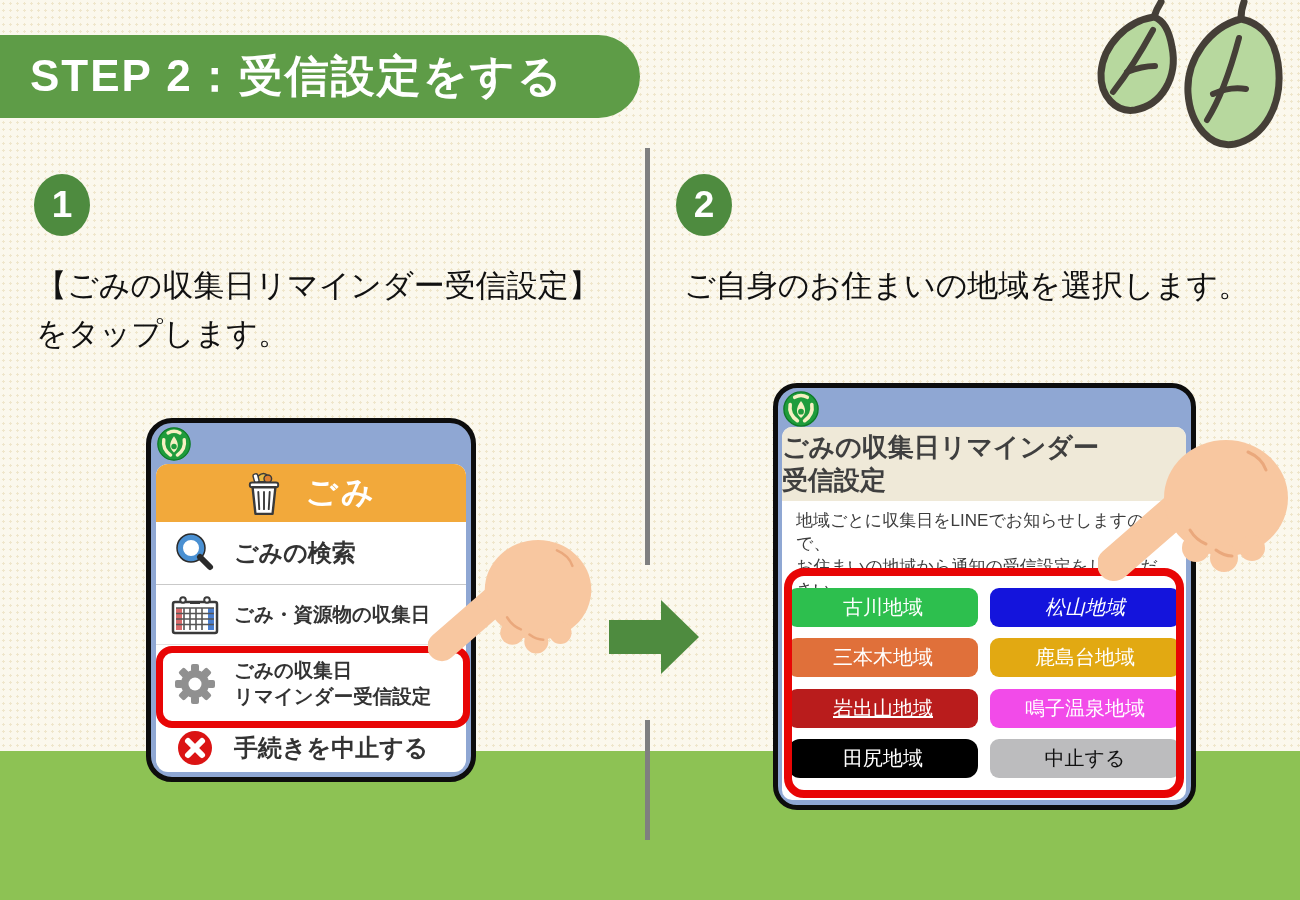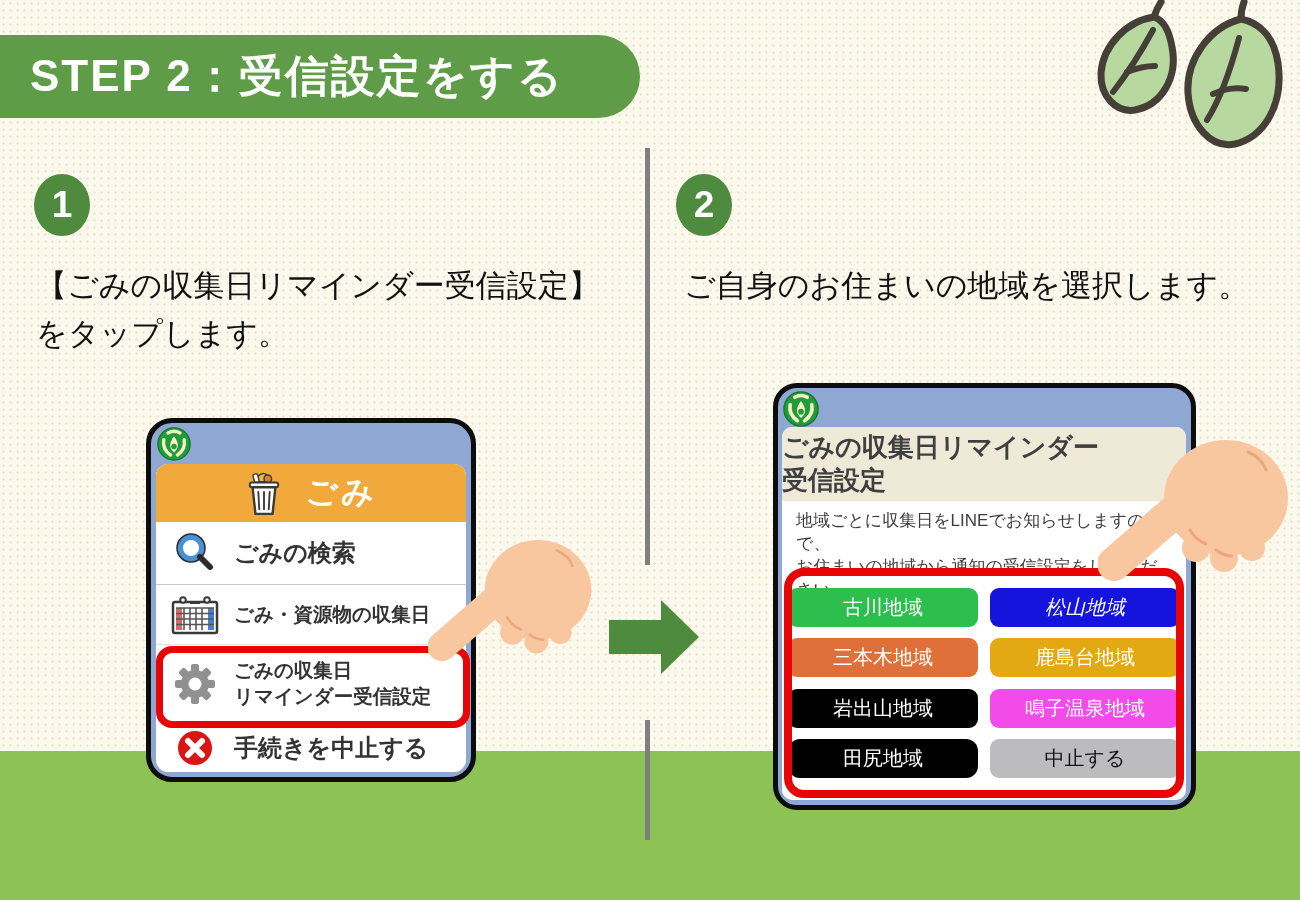--- a/index.html
+++ b/index.html
@@ -277,21 +277,21 @@
       <div>お住まいの地域から通知の受信設定をしてくだ</div>
       <div>さい。</div>
     </div>
   </div>
 
   <div class="region-grid" id="region-grid">
       <button class="region-btn" style="background: rgb(45, 191, 78); color: rgb(255, 255, 255);">古川地域</button>
       <button class="region-btn" style="background: rgb(20, 20, 220); color: rgb(255, 255, 255); font-style: italic;">松山地域</button>
       <button class="region-btn" style="background: rgb(224, 112, 58); color: rgb(255, 255, 255);">三本木地域</button>
       <button class="region-btn" style="background: rgb(226, 169, 18); color: rgb(255, 255, 255);">鹿島台地域</button>
-      <button class="region-btn" style="background: #000000; color: rgb(255, 255, 255);">岩出山地域</button>
+      <button class="region-btn" style="background: #b91c1c; color: rgb(255, 255, 255); text-decoration: underline;">岩出山地域</button>
       <button class="region-btn" style="background: rgb(242, 75, 233); color: rgb(255, 255, 255);">鳴子温泉地域</button>
       <button class="region-btn" style="background: #000000; color: rgb(255, 255, 255); border-radius: 12px;">田尻地域</button>
       <button class="region-btn" style="background: rgb(188, 188, 190); color: rgb(17, 17, 17);">中止する</button>
     </div>
   <div class="hl-box2"></div>
 </div>
 
 <svg class="abs hand2" width="200" height="170" viewBox="0 0 200 170">
   <g fill="#f8c7a0">
     <line x1="16" y1="152" x2="92" y2="86" stroke="#f8c7a0" stroke-width="34" stroke-linecap="round"></line>

